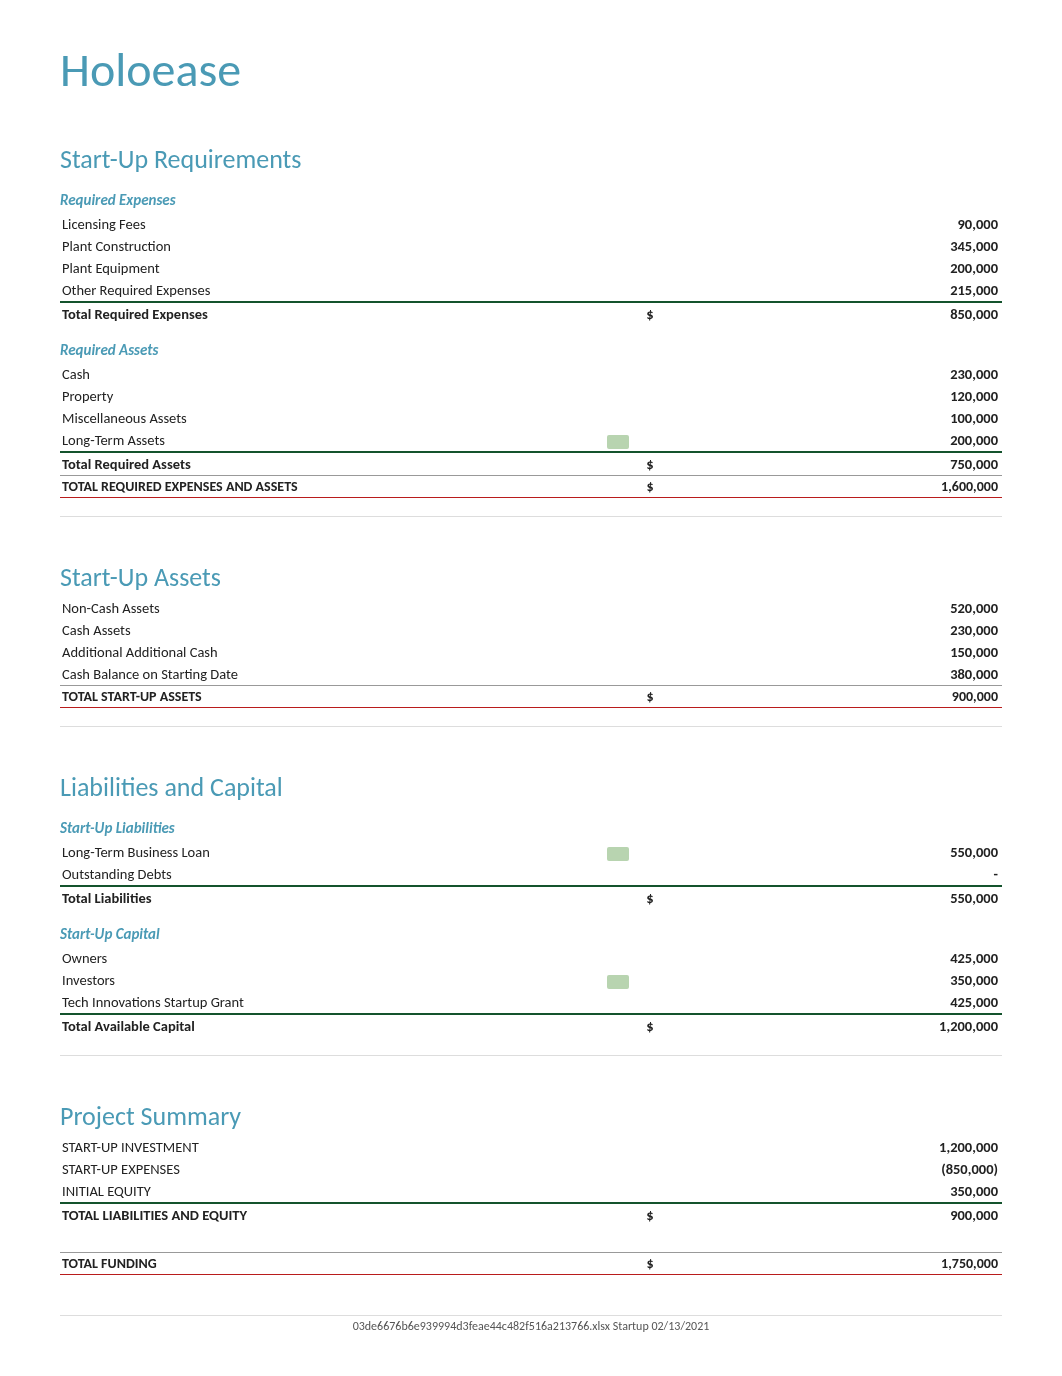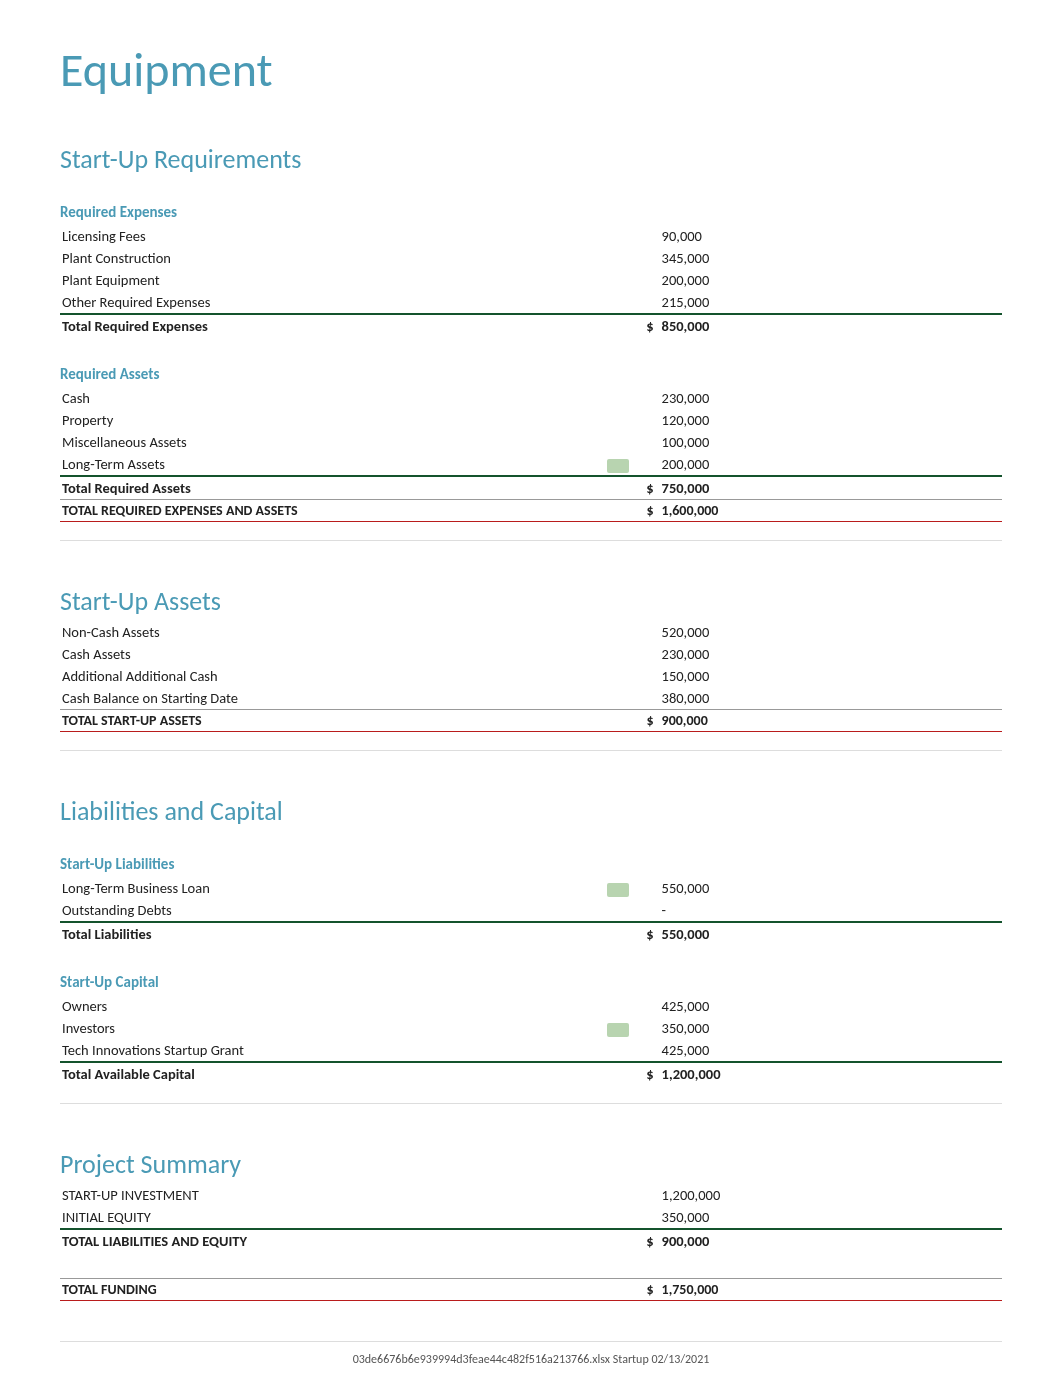--- a/index.html
+++ b/index.html
@@ -22,22 +22,23 @@
       font-size: 26px;
       font-weight: 400;
       color: #4a9ab5;
       margin-top: 44px;
       margin-bottom: 4px;
     }
     .subsection-title {
       font-size: 15px;
       font-weight: 600;
       color: #4a9ab5;
-      margin-top: 28px;
+      margin-top: 16px;
       margin-bottom: 4px;
+      font-style: italic;
     }
     .fin-table {
       width: 100%;
       border-collapse: collapse;
       margin-bottom: 4px;
     }
     .fin-table td {
       padding: 2px 4px;
       font-size: 14.5px;
       color: #222;
@@ -45,21 +46,23 @@
     .fin-table td.label {
       width: 55%;
       padding-left: 2px;
     }
     .fin-table td.indicator {
       width: 28px;
       text-align: center;
       padding: 0;
     }
     .fin-table td.value {
+      text-align: right;
       width: 130px;
+      font-weight: bold;
     }
     .fin-table td.dollar {
       text-align: right;
       width: 30px;
       color: #222;
     }
     .color-block {
       display: inline-block;
       width: 22px;
       height: 14px;
@@ -84,27 +87,27 @@
     }
     .neg-value {
       color: #c0392b;
     }
     .footer {
       margin-top: 40px;
       text-align: center;
       font-size: 12px;
       color: #555;
       border-top: 1px solid #ddd;
-      padding-top: 10px;
+      padding-top: 3px;
     }
   </style>
 </head>
 <body>
 
-<div class="app-title">Equipment</div>
+<div class="app-title">Holoease</div>
 
 <div>
   <div class="section-title">Start-Up Requirements</div>
 
   <div>
     <div class="subsection-title">Required Expenses</div>
     <table class="fin-table">
       <tbody>
         <tr>
           <td class="label">Licensing Fees</td>
@@ -275,20 +278,25 @@
 <hr class="section-divider">
 
 <div>
   <div class="section-title">Project Summary</div>
   <table class="fin-table">
     <tbody>
       <tr>
         <td class="label">START-UP INVESTMENT</td>
         <td class="indicator"></td>
         <td class="value">1,200,000</td>
+      </tr>
+      <tr>
+        <td class="label">START-UP EXPENSES</td>
+        <td class="indicator"></td>
+        <td class="value neg-value">(850,000)</td>
       </tr>
       <tr>
         <td class="label">INITIAL EQUITY</td>
         <td class="indicator"></td>
         <td class="value">350,000</td>
       </tr>
       <tr class="total-row">
         <td class="label">TOTAL LIABILITIES AND EQUITY</td>
         <td class="dollar">$</td>
         <td class="value">900,000</td>

